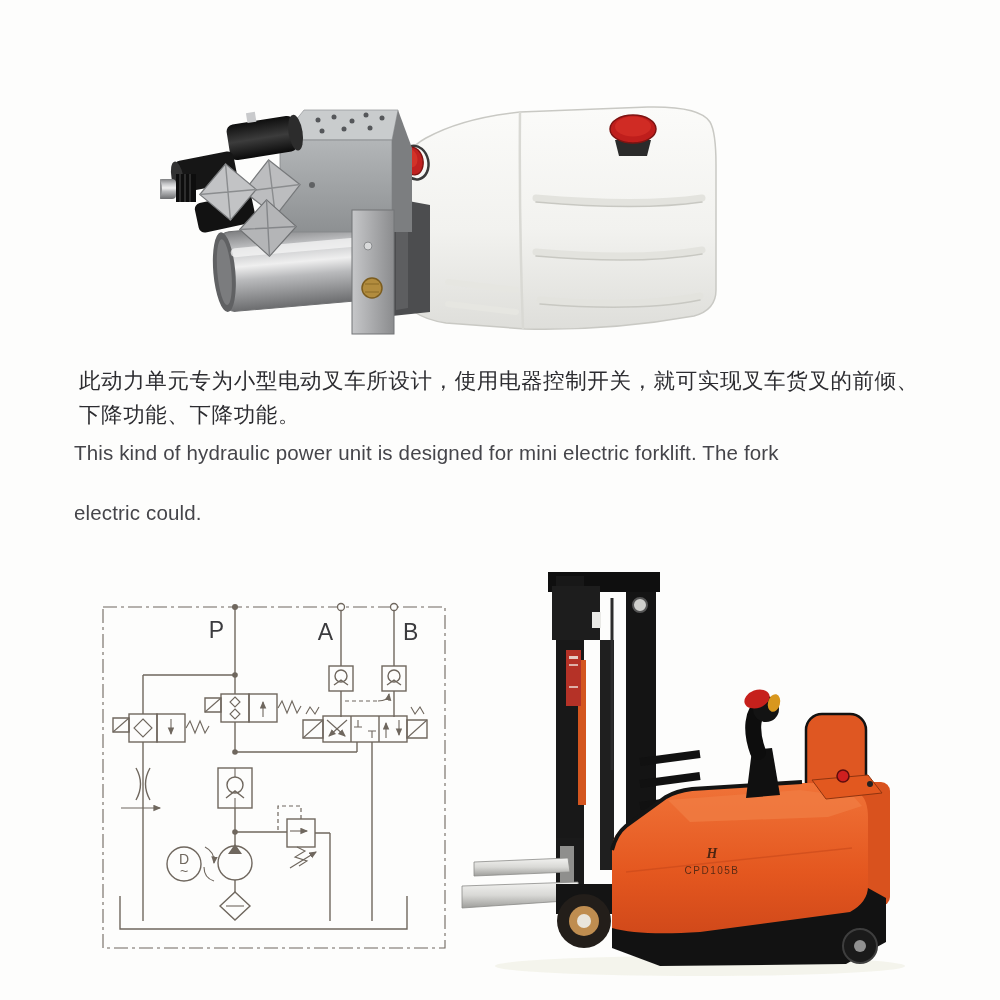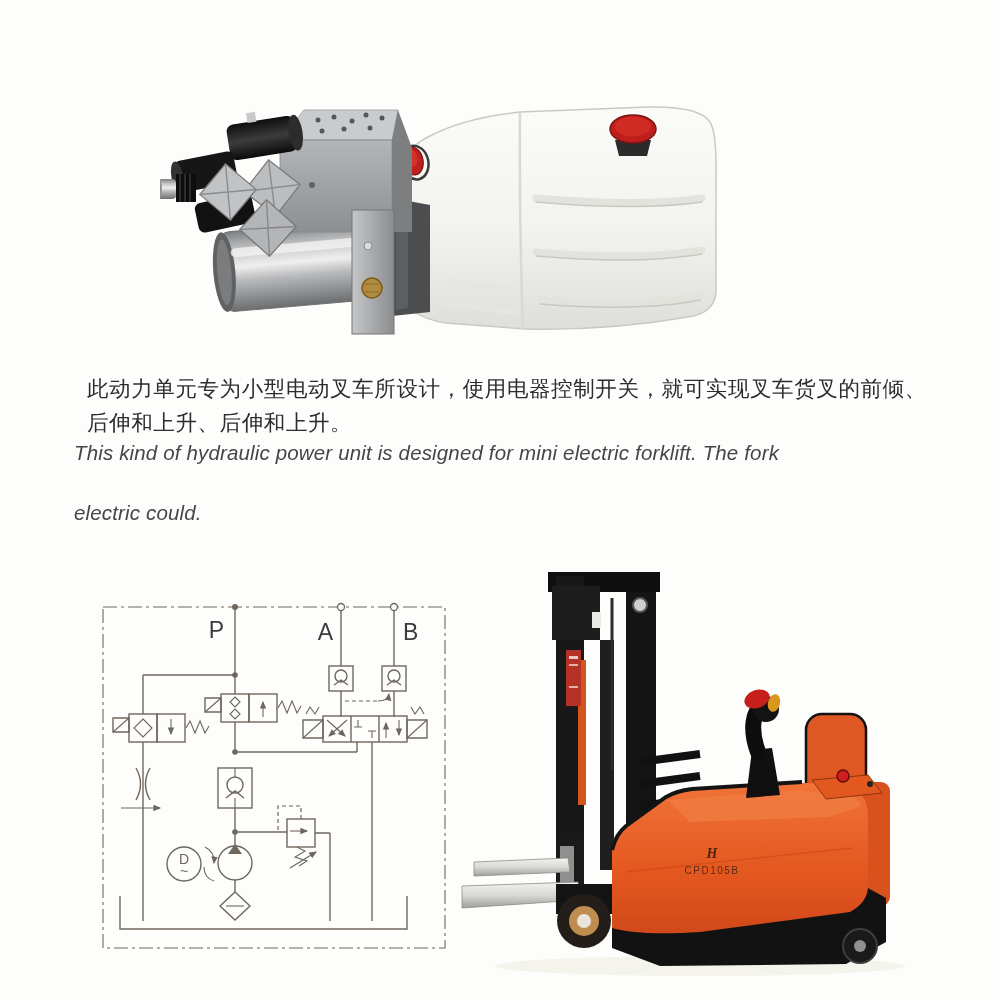--- a/index.html
+++ b/index.html
@@ -4,26 +4,26 @@
 <style>
   html,body{margin:0;padding:0;}
   body{
     width:1000px;height:1000px;position:relative;overflow:hidden;
     background:#fdfdfc;font-family:"Liberation Sans",sans-serif;
   }
   .page{position:absolute;inset:0;background:#fdfdfc;}
   figure{margin:0;padding:0;position:absolute;}
   .photo-top{left:160px;top:95px;width:570px;height:255px;}
   .cn-text{
-    position:absolute;left:75px;top:360px;width:870px;margin:12px;
+    position:absolute;left:75px;top:360px;width:870px;margin:4px;
     font-size:21.5px;line-height:34px;letter-spacing:0.6px;color:#2c2c30;
   }
   .en-text{
     position:absolute;left:74px;top:438px;width:880px;margin:0;
-    font-size:20.5px;line-height:30px;letter-spacing:0.15px;color:#45454a;font-style:italic;
+    font-size:20.5px;line-height:30px;letter-spacing:0.15px;color:#45454a;
   }
   .diagram{left:88px;top:583px;width:372px;height:385px;}
   .forklift{left:455px;top:550px;width:450px;height:440px;}
   svg{display:block;}
   .dg{stroke:#6f675e;stroke-width:1.4;fill:none;}
   .dg-thin{stroke:#6f675e;stroke-width:1.1;fill:none;}
   .dg-fill{fill:#6f675e;stroke:none;}
   .dg-dash{stroke:#6f675e;stroke-width:1.2;fill:none;stroke-dasharray:4 3;}
   .port-label{font-family:"Liberation Sans",sans-serif;font-size:23px;fill:#3b3b3e;}
   .motor-label{font-family:"Liberation Sans",sans-serif;font-size:14px;fill:#6f675e;}
@@ -157,21 +157,21 @@
         <g transform="rotate(42 268 228)">
           <rect x="248" y="208" width="40" height="40" fill="#b4b5b7" stroke="#6f7173" stroke-width="1.2"></rect>
           <path d="M248,208 L288,248 M288,208 L248,248" stroke="#85878a" stroke-width="1.4"></path>
         </g>
       </g>
     </svg>
   </figure>
 
   <p class="cn-text">
     <span>此动力单元专为小型电动叉车所设计，使用电器控制开关，就可实现叉车货叉的前倾、</span><br>
-    <span>后伸和上升、后伸和上升。</span>
+    <span>下降功能、下降功能。</span>
   </p>
 
   <p class="en-text">
     <span>This kind of hydraulic power unit is designed for mini electric forklift. The fork</span><br>
     <br>
     <span>electric could.</span>
   </p>
 
   <figure class="diagram">
     <svg width="372" height="385" viewBox="88 583 372 385">

